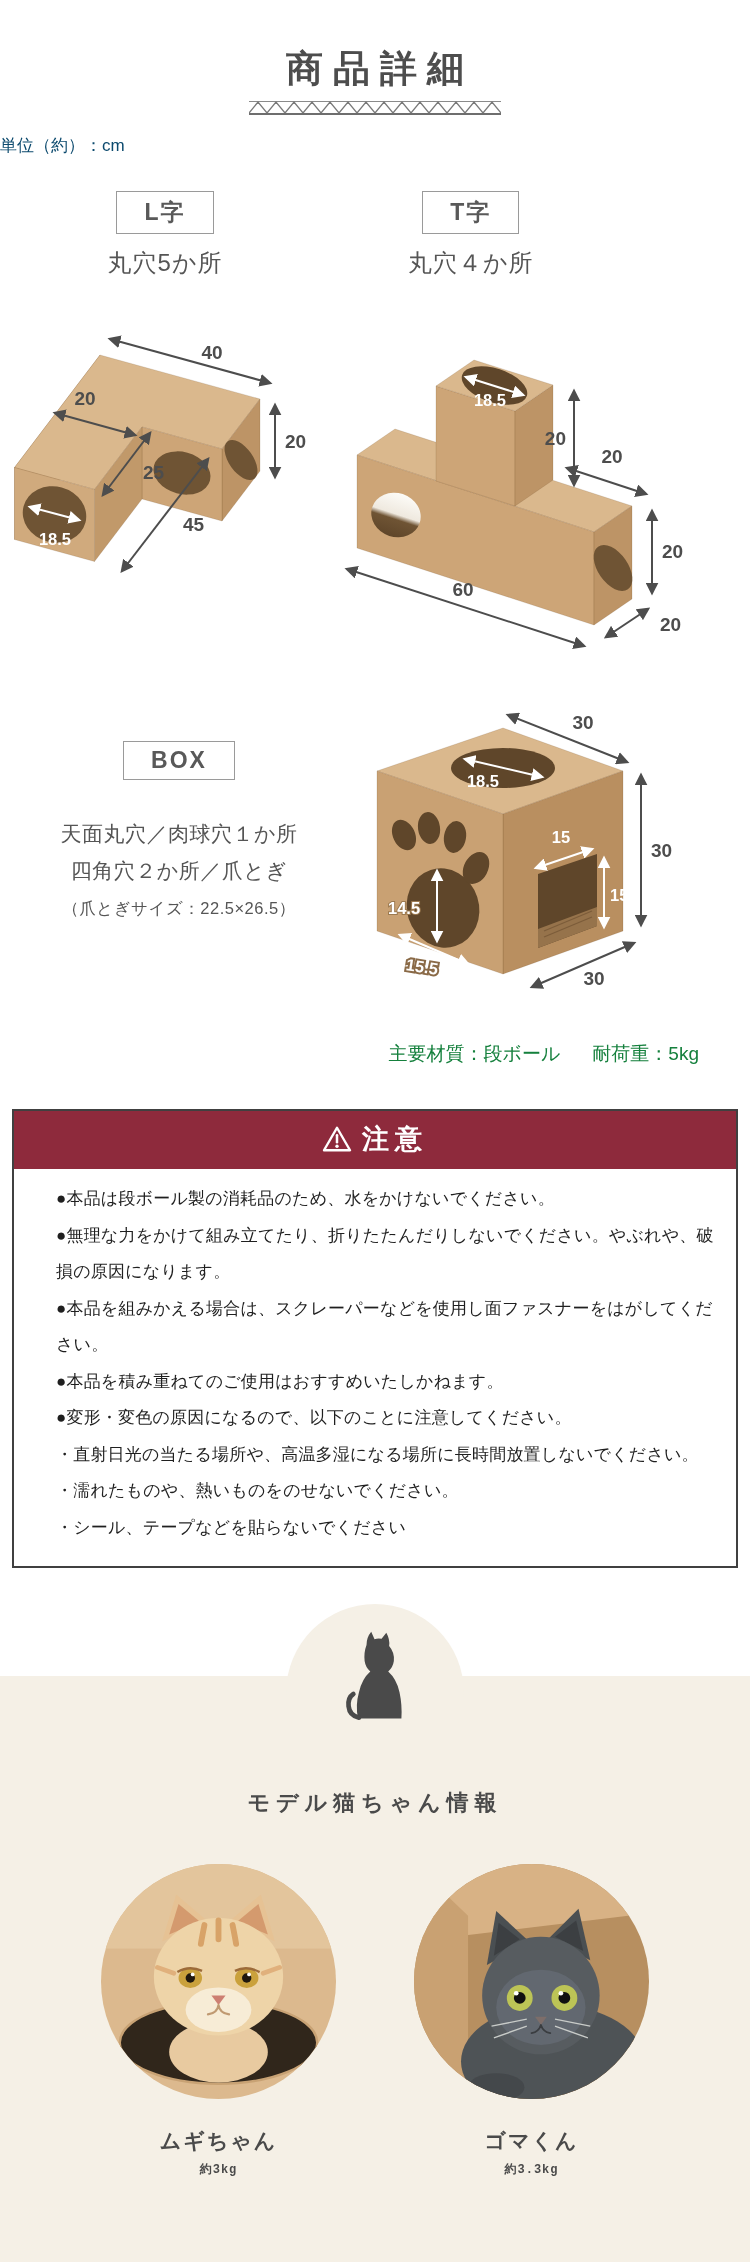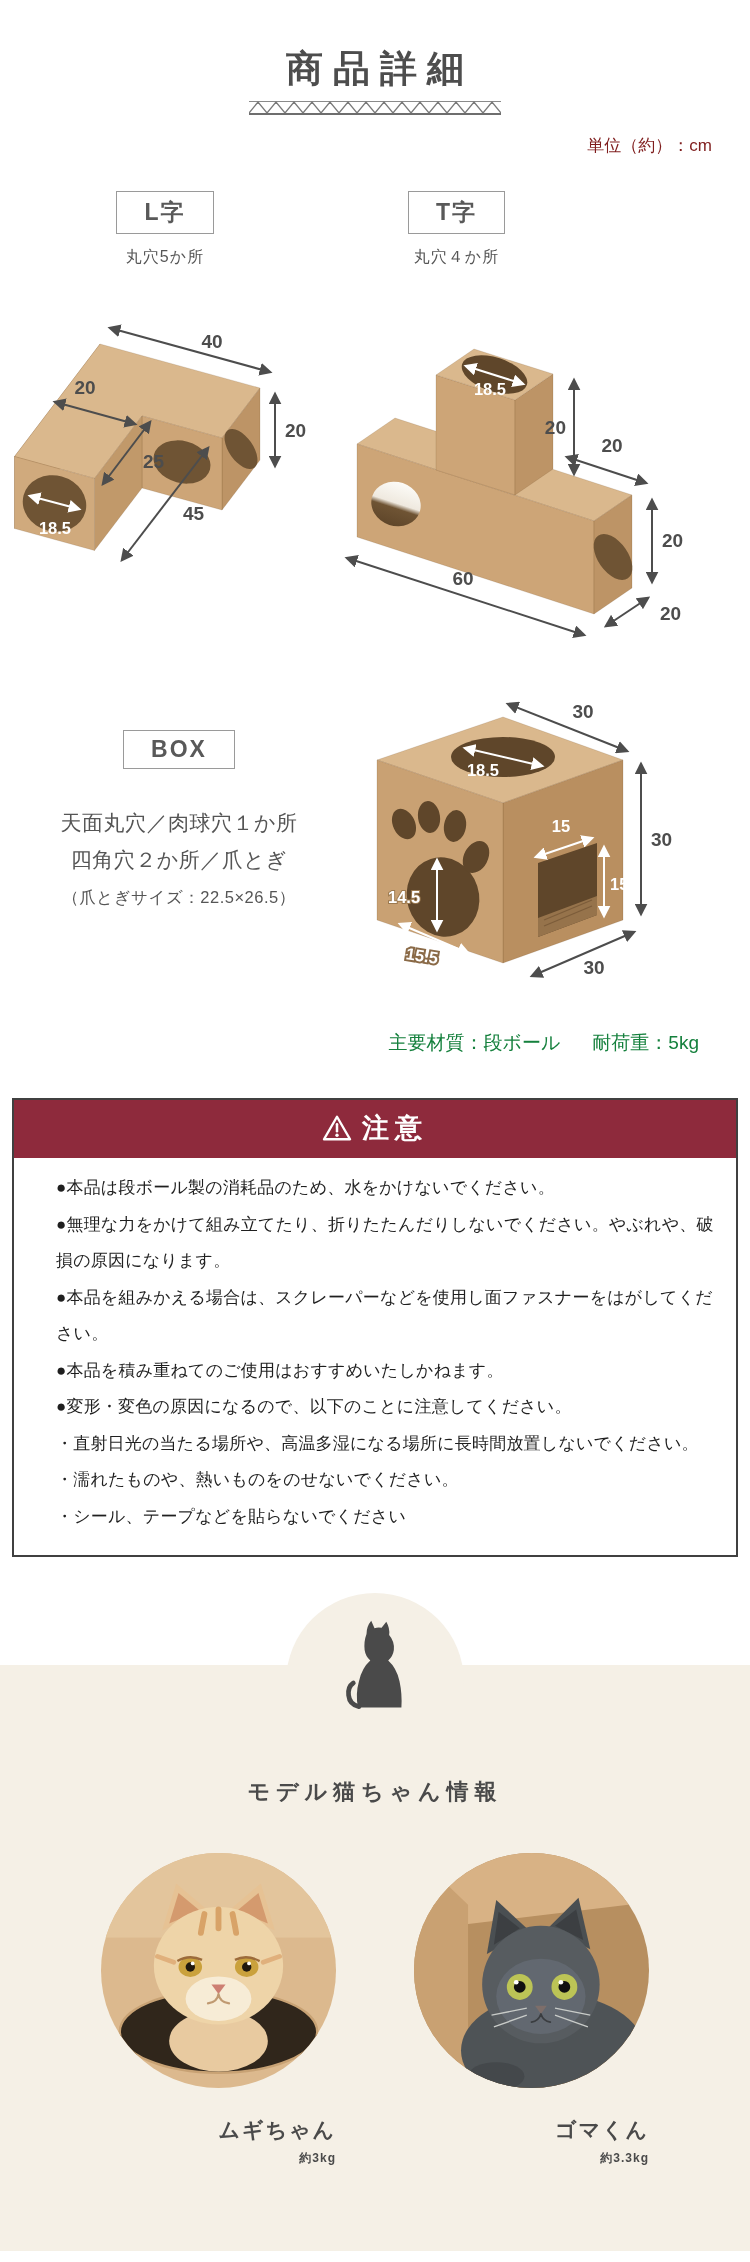--- a/index.html
+++ b/index.html
@@ -3,29 +3,29 @@
 <meta charset="utf-8">
 <style>
   * { margin:0; padding:0; box-sizing:border-box; }
   body { background:#fff; font-family:"Liberation Sans","DejaVu Sans",sans-serif; color:#4f4f4f; }
   .page { width:750px; margin:0 auto; background:#fff; overflow:hidden; }
 
   
   .hdr { text-align:center; padding-top:44px; }
   .hdr h1 { font-size:37px; font-weight:bold; color:#4d4d4d; letter-spacing:10px; text-indent:10px; }
   .hdr .zig { margin-top:6px; }
-  .unit-note { text-align:right; padding-right:38px; margin-top:14px; font-size:17px; color:#7f1d1d; }
+  .unit-note { text-align:left; padding-right:38px; margin-top:14px; font-size:17px; color:#0c4a6e; }
 
   
   .row1 { display:flex; margin-top:34px; }
   .col-l { width:330px; text-align:center; }
   .col-r { width:420px; }
   .t-head { width:max-content; margin-left:78px; text-align:center; }
   .shape-label { display:inline-block; border:1px solid #9a9a9a; padding:5px 27px; font-size:23px; font-weight:bold; color:#595959; letter-spacing:2px; background:#fff; }
-  .shape-note { margin-top:13px; font-size:16px; color:#555; letter-spacing:1px; }
+  .shape-note { margin-top:13px; font-size:24px; color:#555; letter-spacing:1px; }
   .l-svg { margin-top:26px; }
   .t-svg { margin-top:46px; }
 
   
   .row2 { display:flex; margin-top:12px; }
   .box-info { width:330px; text-align:center; padding-top:70px; transform:translateX(14px); }
   .box-desc { margin-top:36px; font-size:21px; color:#555; line-height:1.75; letter-spacing:0.5px; }
   .box-desc-s { font-size:16.5px; color:#555; margin-top:4px; }
   .box-svg-wrap { width:420px; }
 
@@ -39,21 +39,21 @@
   .caution-hd svg { vertical-align:-5px; margin-right:10px; }
   .caution-bd { padding:12px 18px 20px;margin-left:24px; }
   .caution-bd p { font-size:17px; color:#1f1f1f; line-height:2.15; letter-spacing:0.2px; }
 
   
   .models { margin-top:108px; background:#f5f0e6; position:relative; padding:112px 0 84px; }
   .bump { position:absolute; top:-72px; left:50%; transform:translateX(-50%); width:178px; height:178px; border-radius:50%; background:#f5f0e6; }
   .cat-sil { position:absolute; top:-50px; left:50%; transform:translateX(-50%); }
   .models h2 { text-align:center; font-size:22px; font-weight:bold; color:#4a4a4a; letter-spacing:6px; position:relative; }
   .cats { display:flex; justify-content:center; gap:78px; margin-top:46px; position:relative; }
-  .cat-card { text-align:right; }
+  .cat-card { text-align:center;font-family:Liberation Mono, monospace; }
   .cat-photo { width:235px; height:235px; border-radius:50%; overflow:hidden; }
   .cat-photo svg { display:block; }
   .cat-name { margin-top:28px; font-size:21px; font-weight:bold; color:#4a4a4a; letter-spacing:2px; }
   .cat-weight { margin-top:6px; font-size:12px; font-weight:bold; color:#4a4a4a; letter-spacing:1px; }
 
   
   .dim { font-family:"Liberation Sans","DejaVu Sans",sans-serif; font-weight:bold; font-size:19px; fill:#4d4d4d; }
   .dimw { font-family:"Liberation Sans","DejaVu Sans",sans-serif; font-weight:bold; font-size:16.5px; fill:#ffffff; }
   .dline { stroke:#4d4d4d; stroke-width:2; fill:none; }
   .wline { stroke:#ffffff; stroke-width:2; fill:none; }

